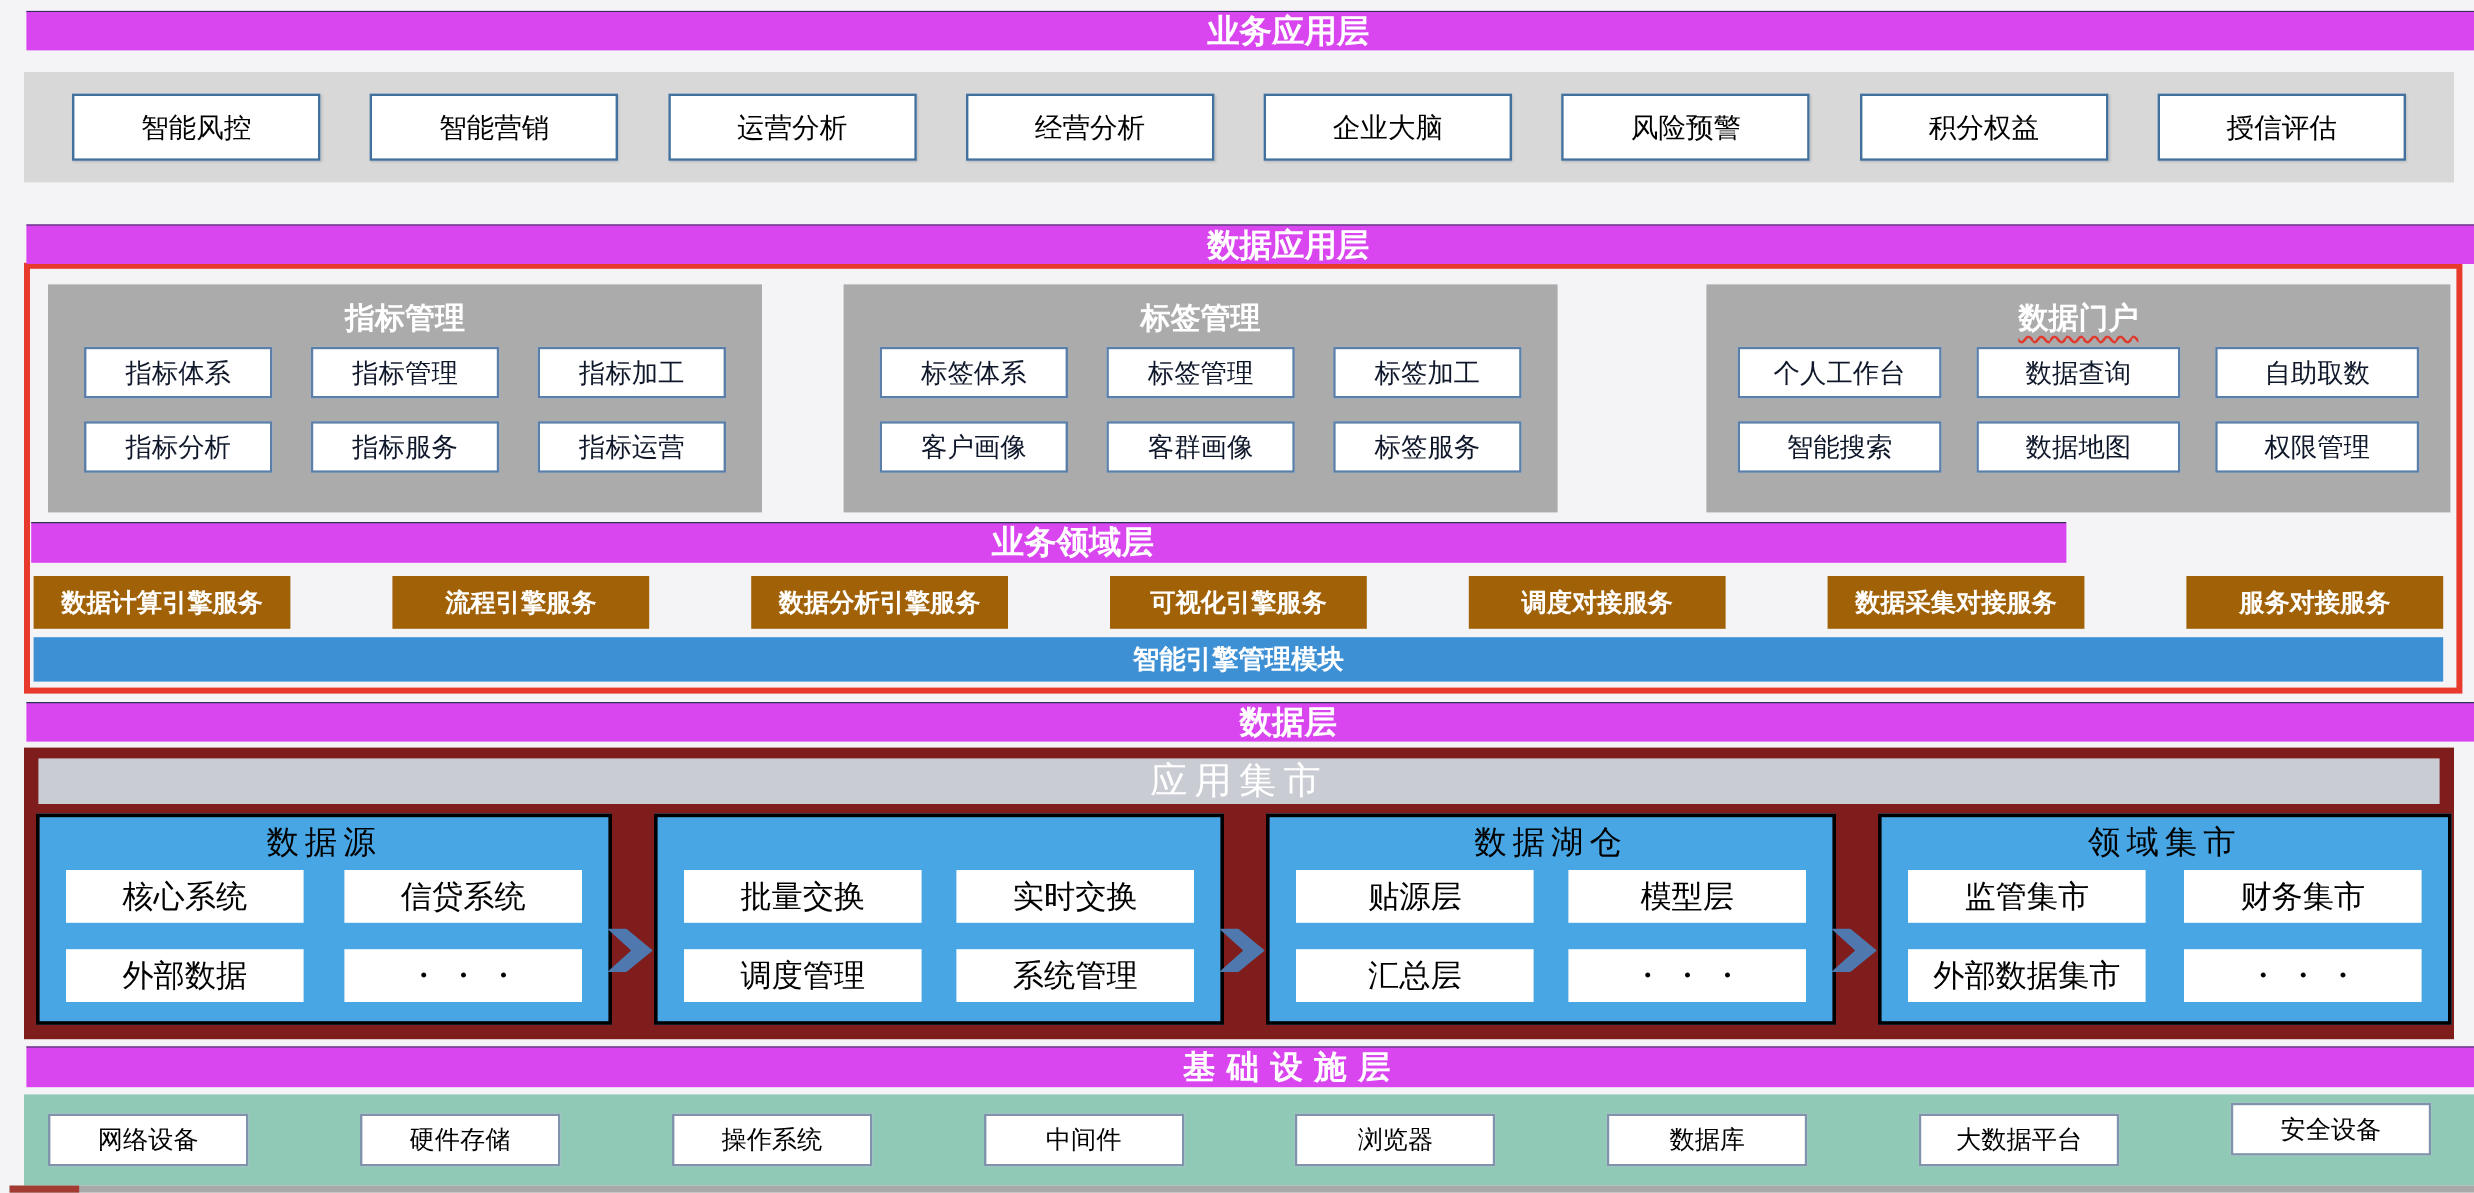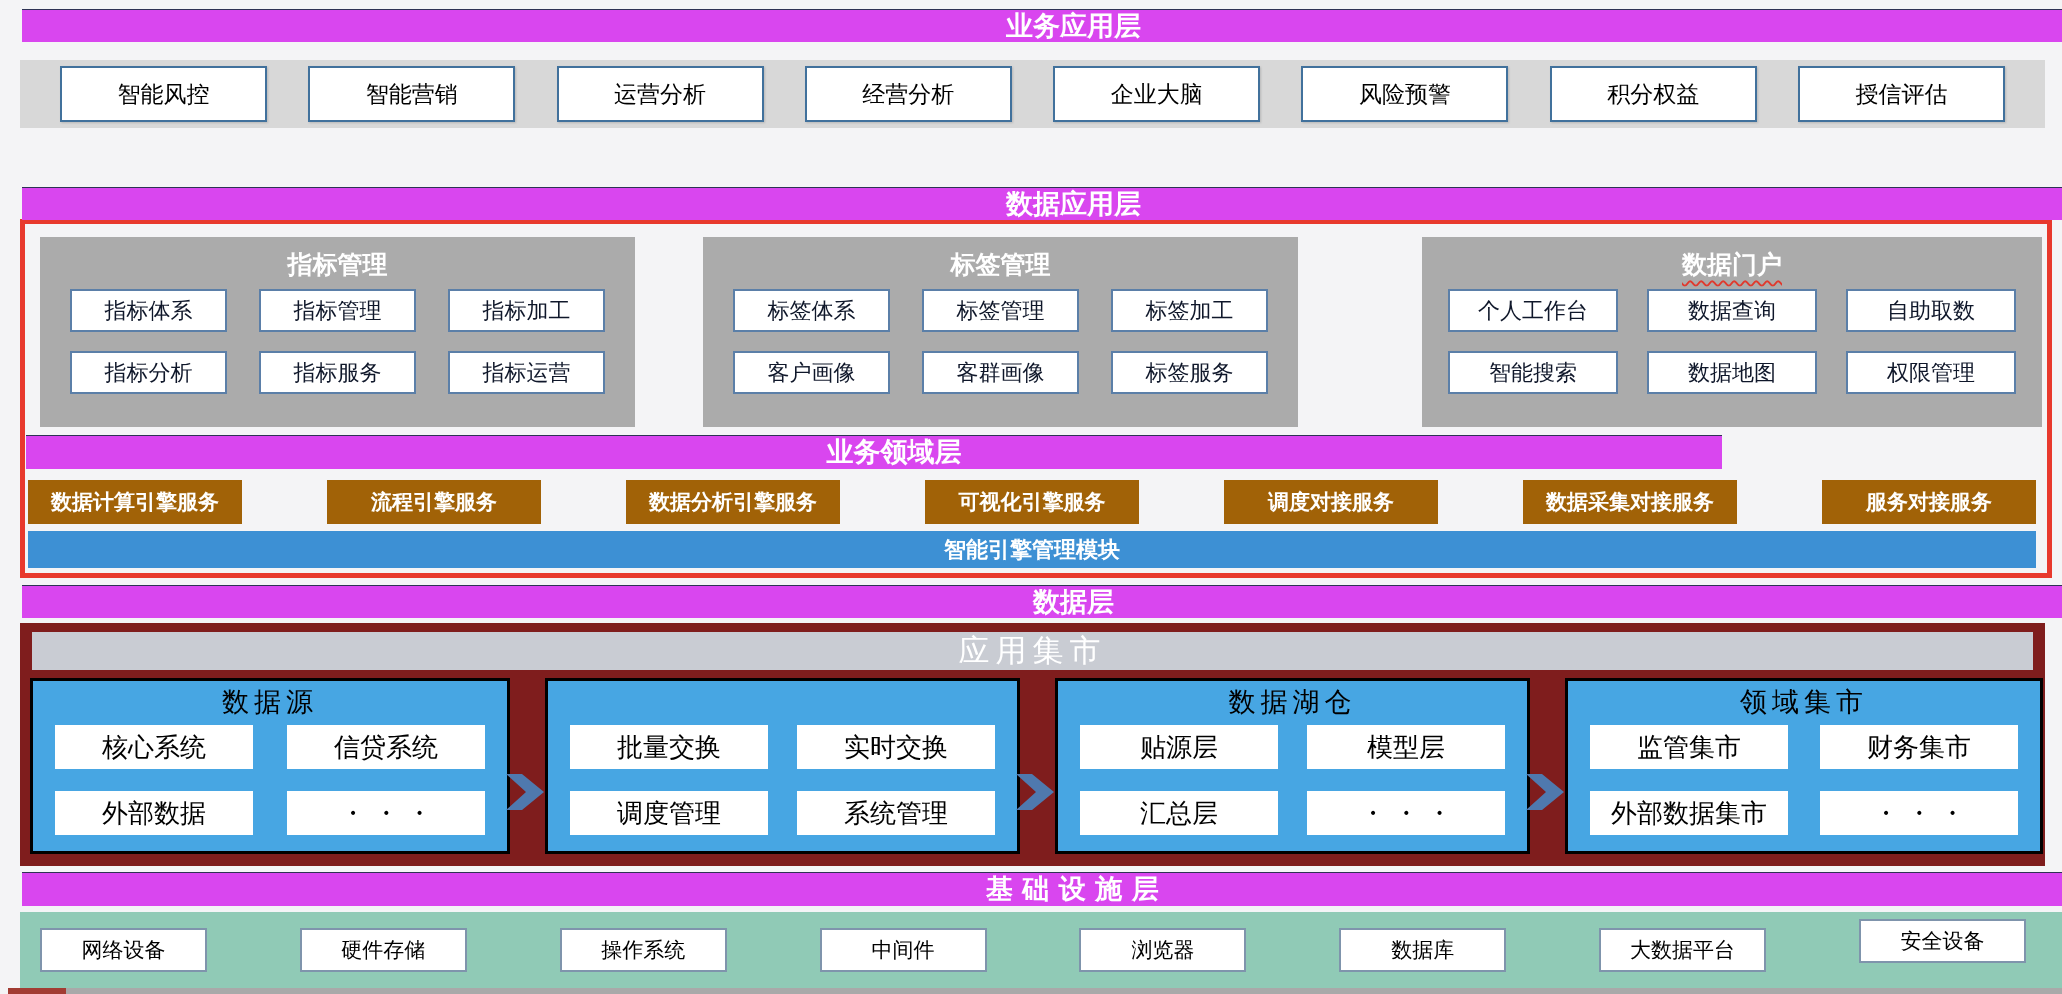--- a/index.html
+++ b/index.html
@@ -16,21 +16,21 @@
     box-shadow:0 1px 0 #2e3254 inset;
     padding-left:40px;
   }
   .bar1{top:9px;}
   .bar2{top:175px;margin-top:12px;}
   .bar3{top:435px;height:34px;left:26px;width:1656px;}
   .bar4{top:585px;}
   .bar5{top:872px;height:34px;width:2030px;letter-spacing:0.35em;}
   
   .band1{
-    position:absolute;top:60px;left:20px;width:2025px;height:68px;
+    position:absolute;top:60px;left:20px;width:2025px;height:92px;
     background:#d8d8d8;display:flex;align-items:center;
     justify-content:space-between;padding:0 40px;box-sizing:border-box;
   }
   .wbox{
     width:207px;height:56px;background:#fff;border:2px solid #41719c;
     box-sizing:border-box;display:flex;align-items:center;justify-content:center;
     font-size:23px;color:#000;box-shadow:1px 1px 2px rgba(0,0,0,0.15);
   }
   
   .redbox{

